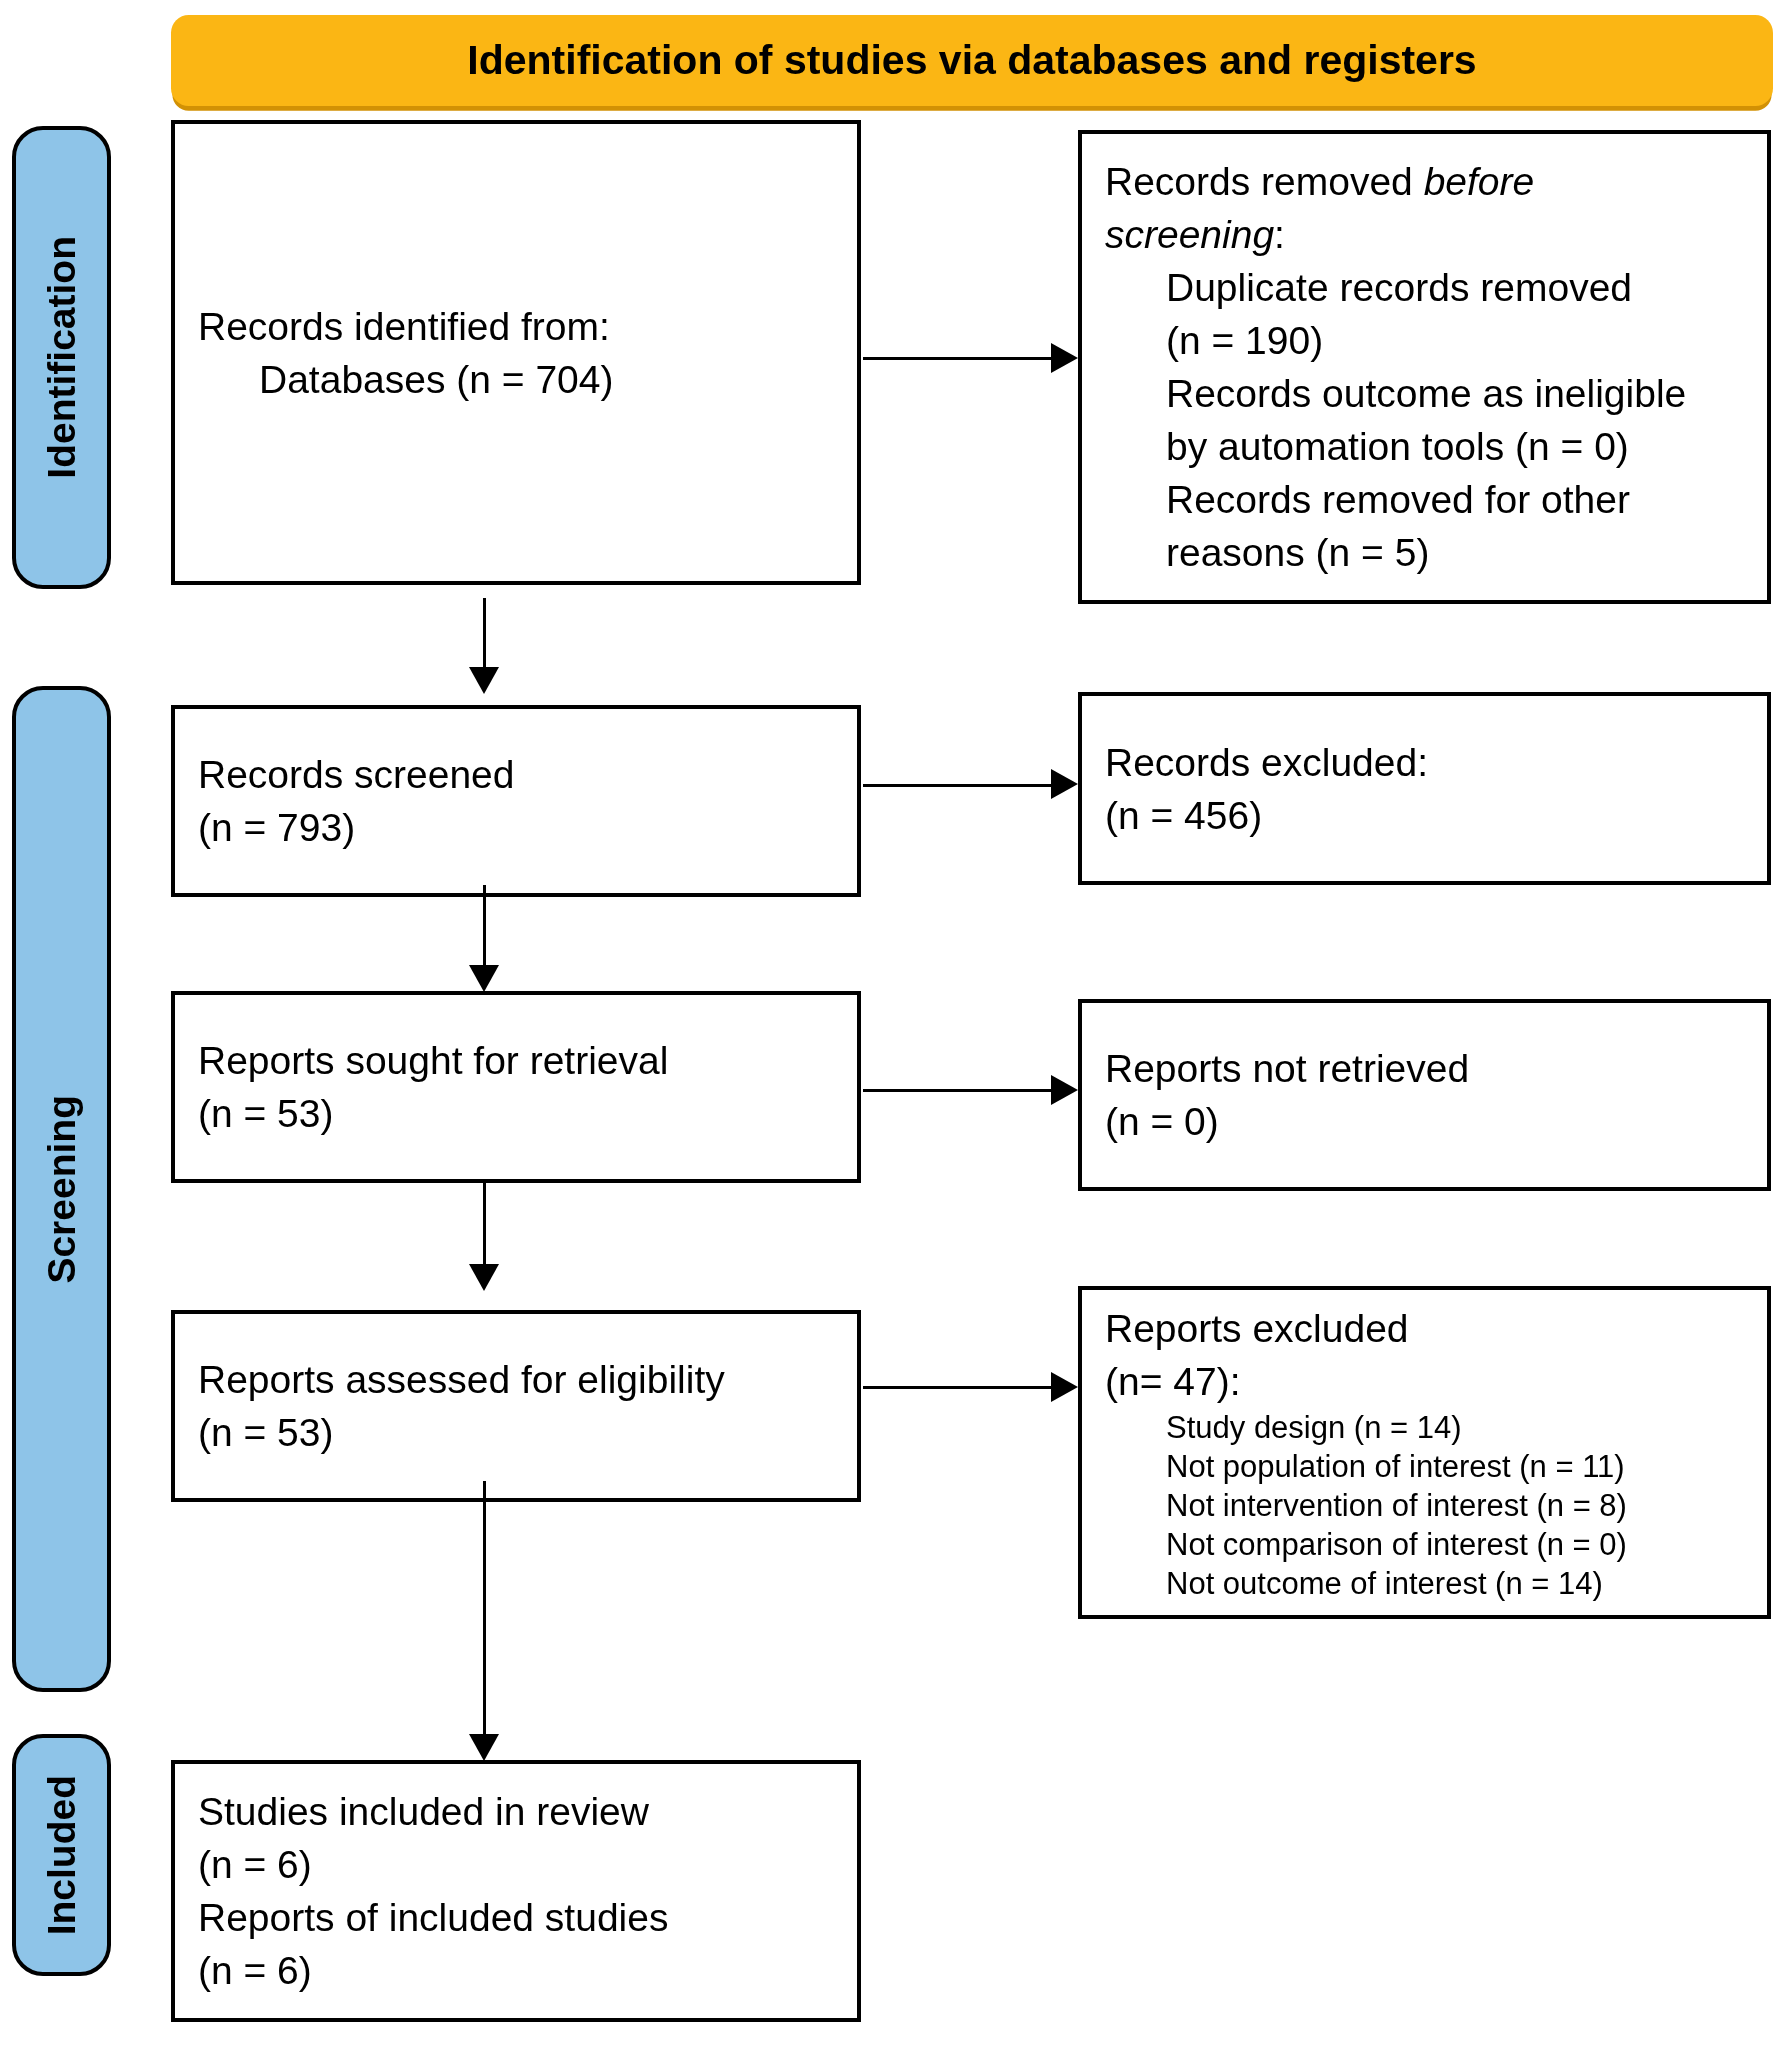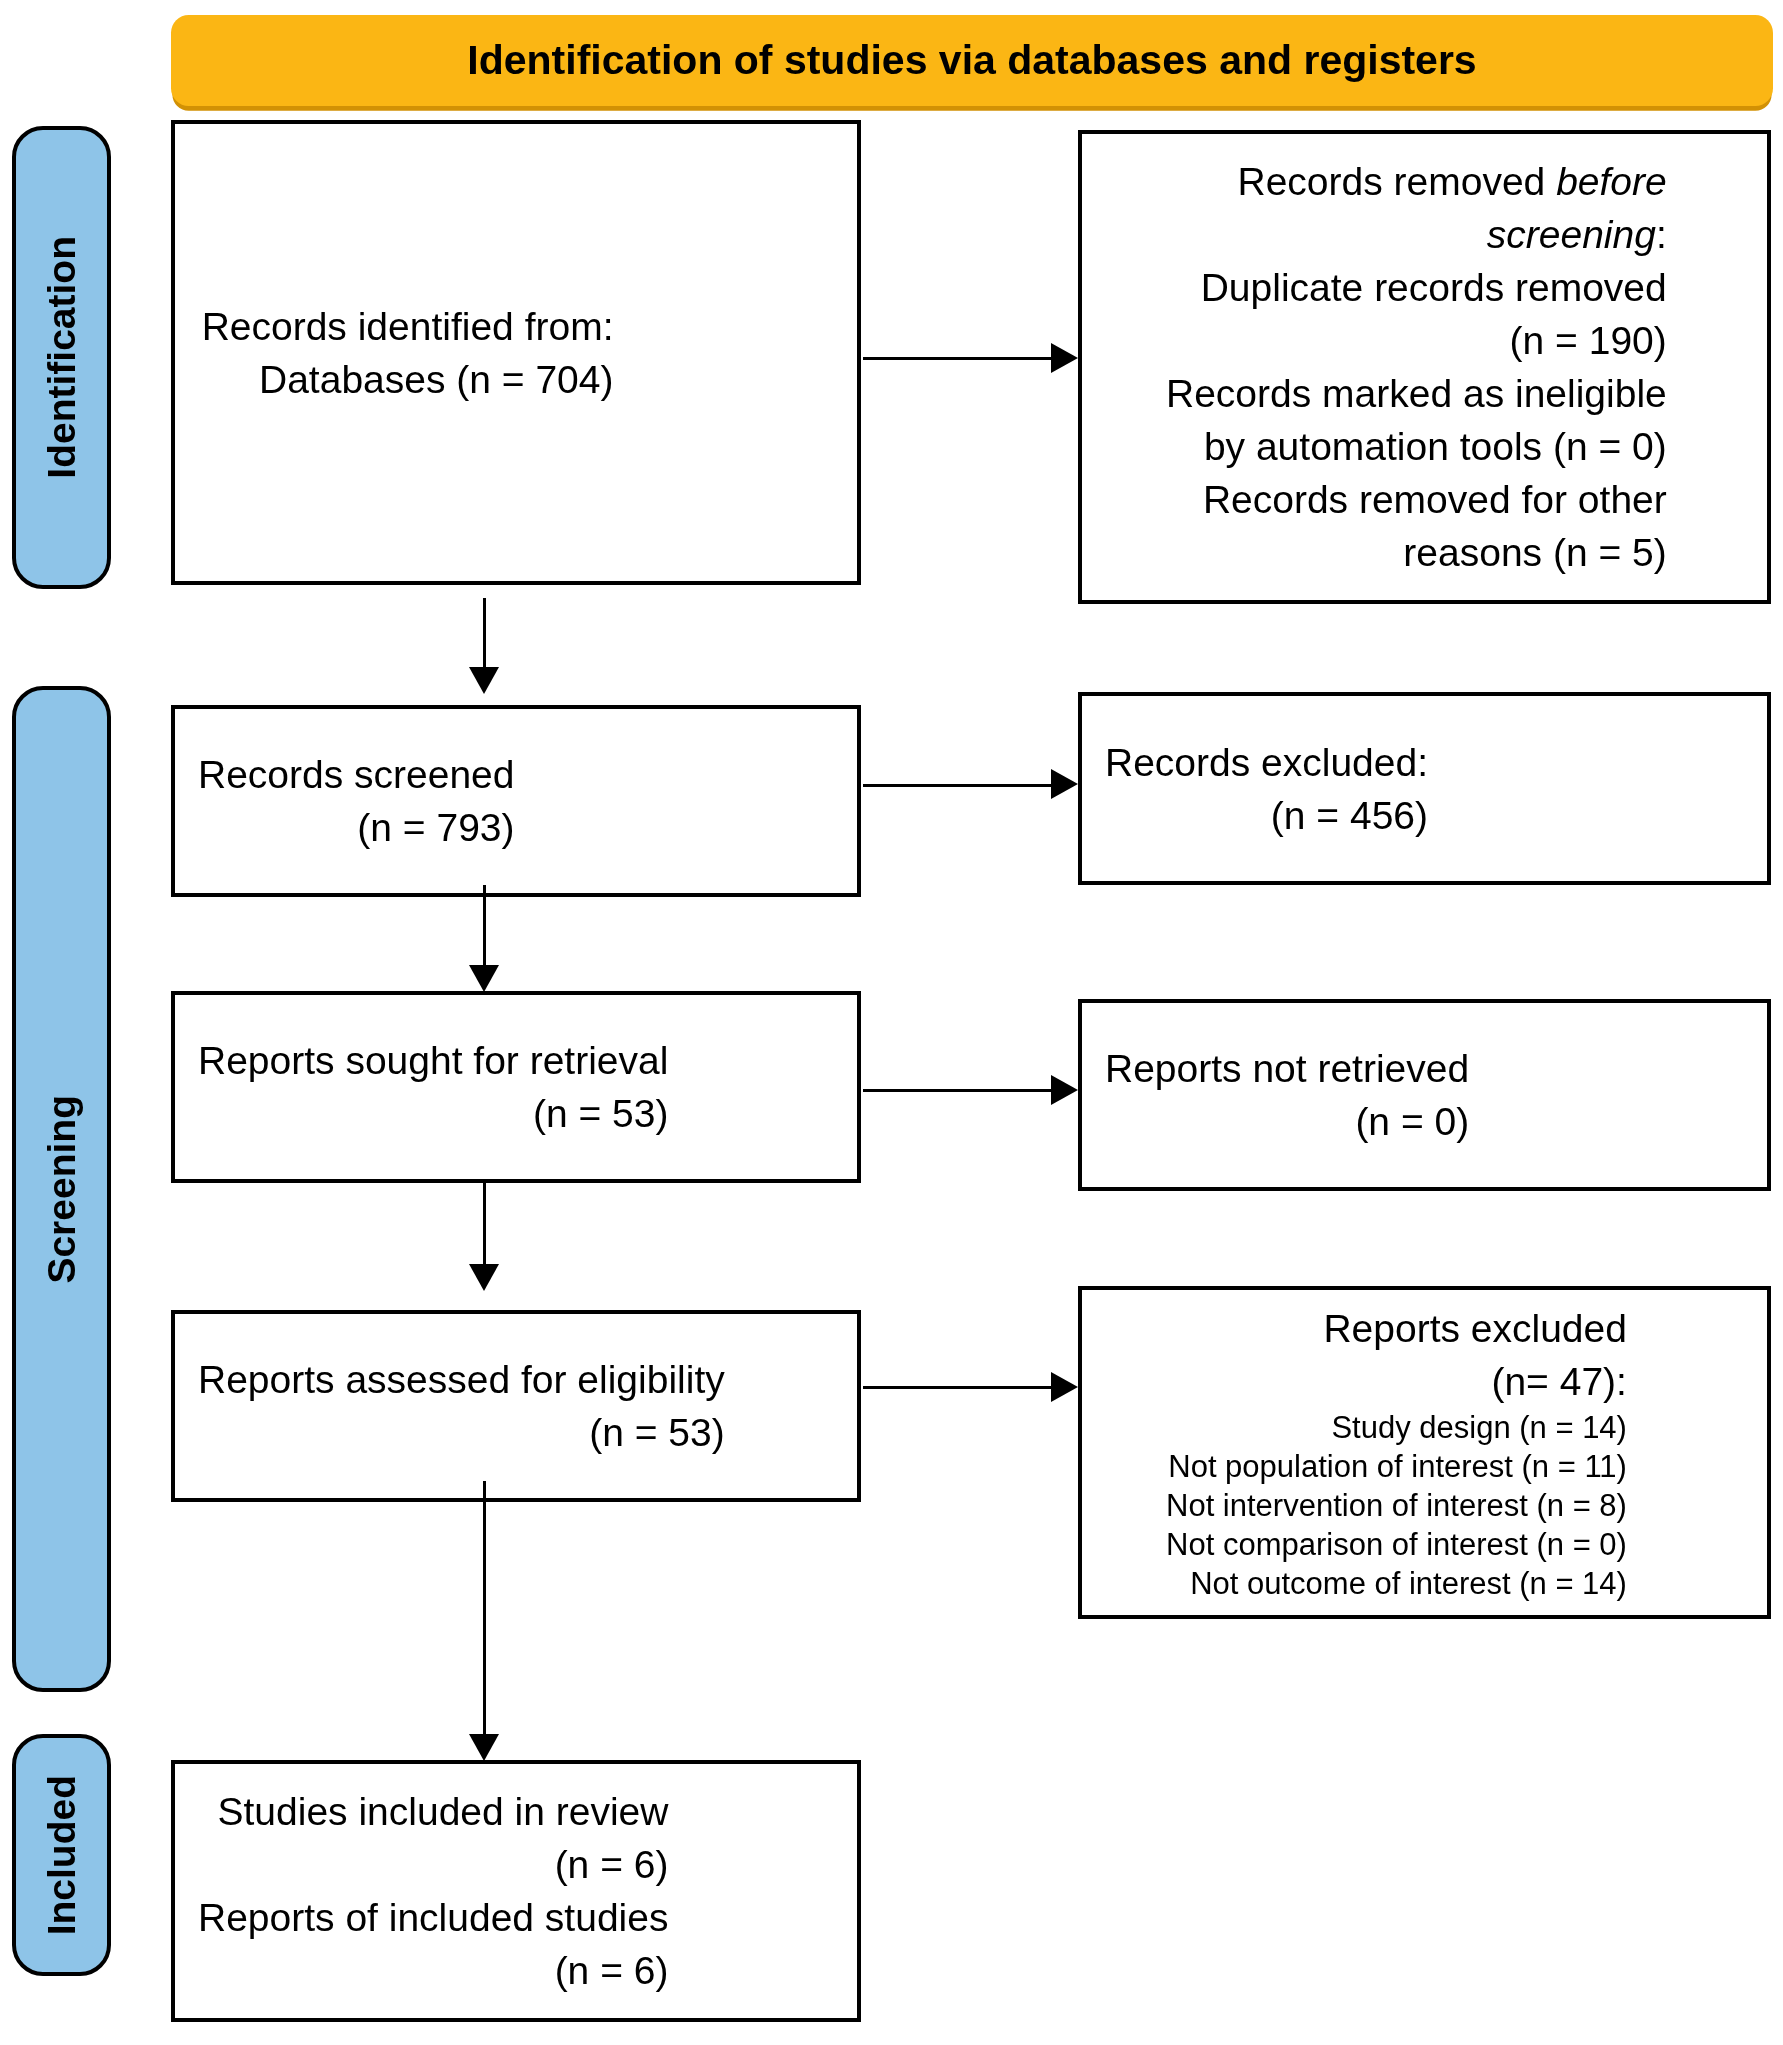--- a/index.html
+++ b/index.html
@@ -50,21 +50,21 @@
   .box {
     position: absolute;
     background: #fff;
     border: 4.1px solid var(--border-color, #000);
     box-sizing: border-box;
     display: flex; align-items: center;
   }
   .col-left  { left: 171px;  width: 690px; }
   .col-right { left: 1078px; width: 693px; }
   .box-text { padding: 0 13.6px 0 23px; font-size: 39px; line-height: 53px; }
-  .line { white-space: nowrap; text-align: right; }
+  .line { white-space: nowrap; }
   .ind { padding-left: 61px; }
   .small { font-size: 31px; line-height: 39px; }
   .it { font-style: italic; }
 
   .box-identified       { top: 120px;  height: 465px; }
   .box-screened         { top: 693px; height: 192px; margin-top: 12px; }
   .box-sought           { top: 991px; height: 192px; }
   .box-assessed         { top: 1290px; height: 192px; margin-top: 20px; }
   .box-included         { top: 1760px; height: 262px; }
   .box-removed          { top: 130px;  height: 474px; }
@@ -155,21 +155,21 @@
       <div class="line">(n = 6)</div>
     </div>
   </div>
 
   <div class="box col-right box-removed">
     <div class="box-text">
       <div class="line"><span>Records removed</span> <span class="it">before</span></div>
       <div class="line"><span class="it">screening</span><span>:</span></div>
       <div class="line ind">Duplicate records removed</div>
       <div class="line ind">(n = 190)</div>
-      <div class="line ind">Records marked as ineligible</div>
+      <div class="line ind">Records outcome as ineligible</div>
       <div class="line ind">by automation tools (n = 0)</div>
       <div class="line ind">Records removed for other</div>
       <div class="line ind">reasons (n = 5)</div>
     </div>
   </div>
 
   <div class="box col-right box-excluded">
     <div class="box-text">
       <div class="line">Records excluded:</div>
       <div class="line">(n = 456)</div>

